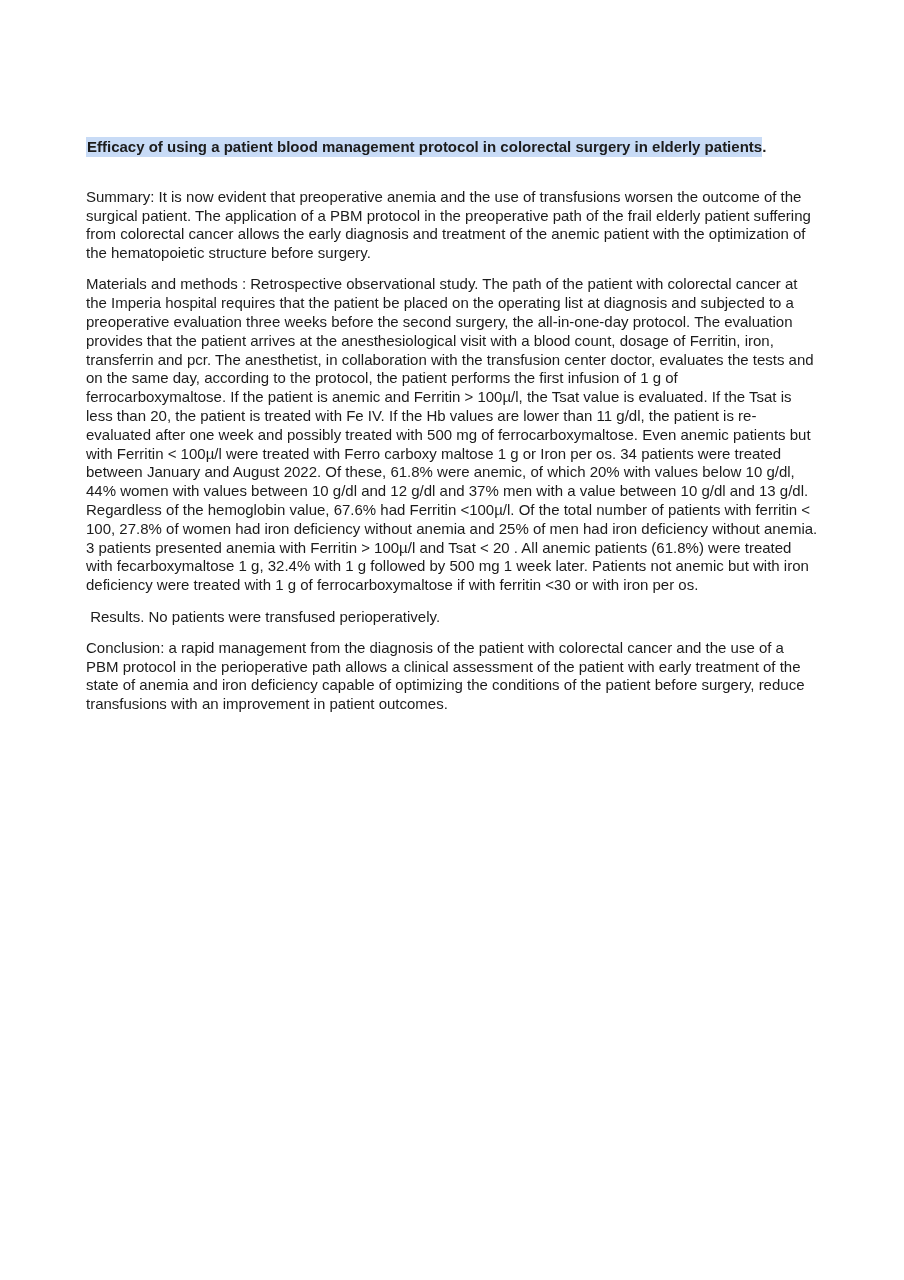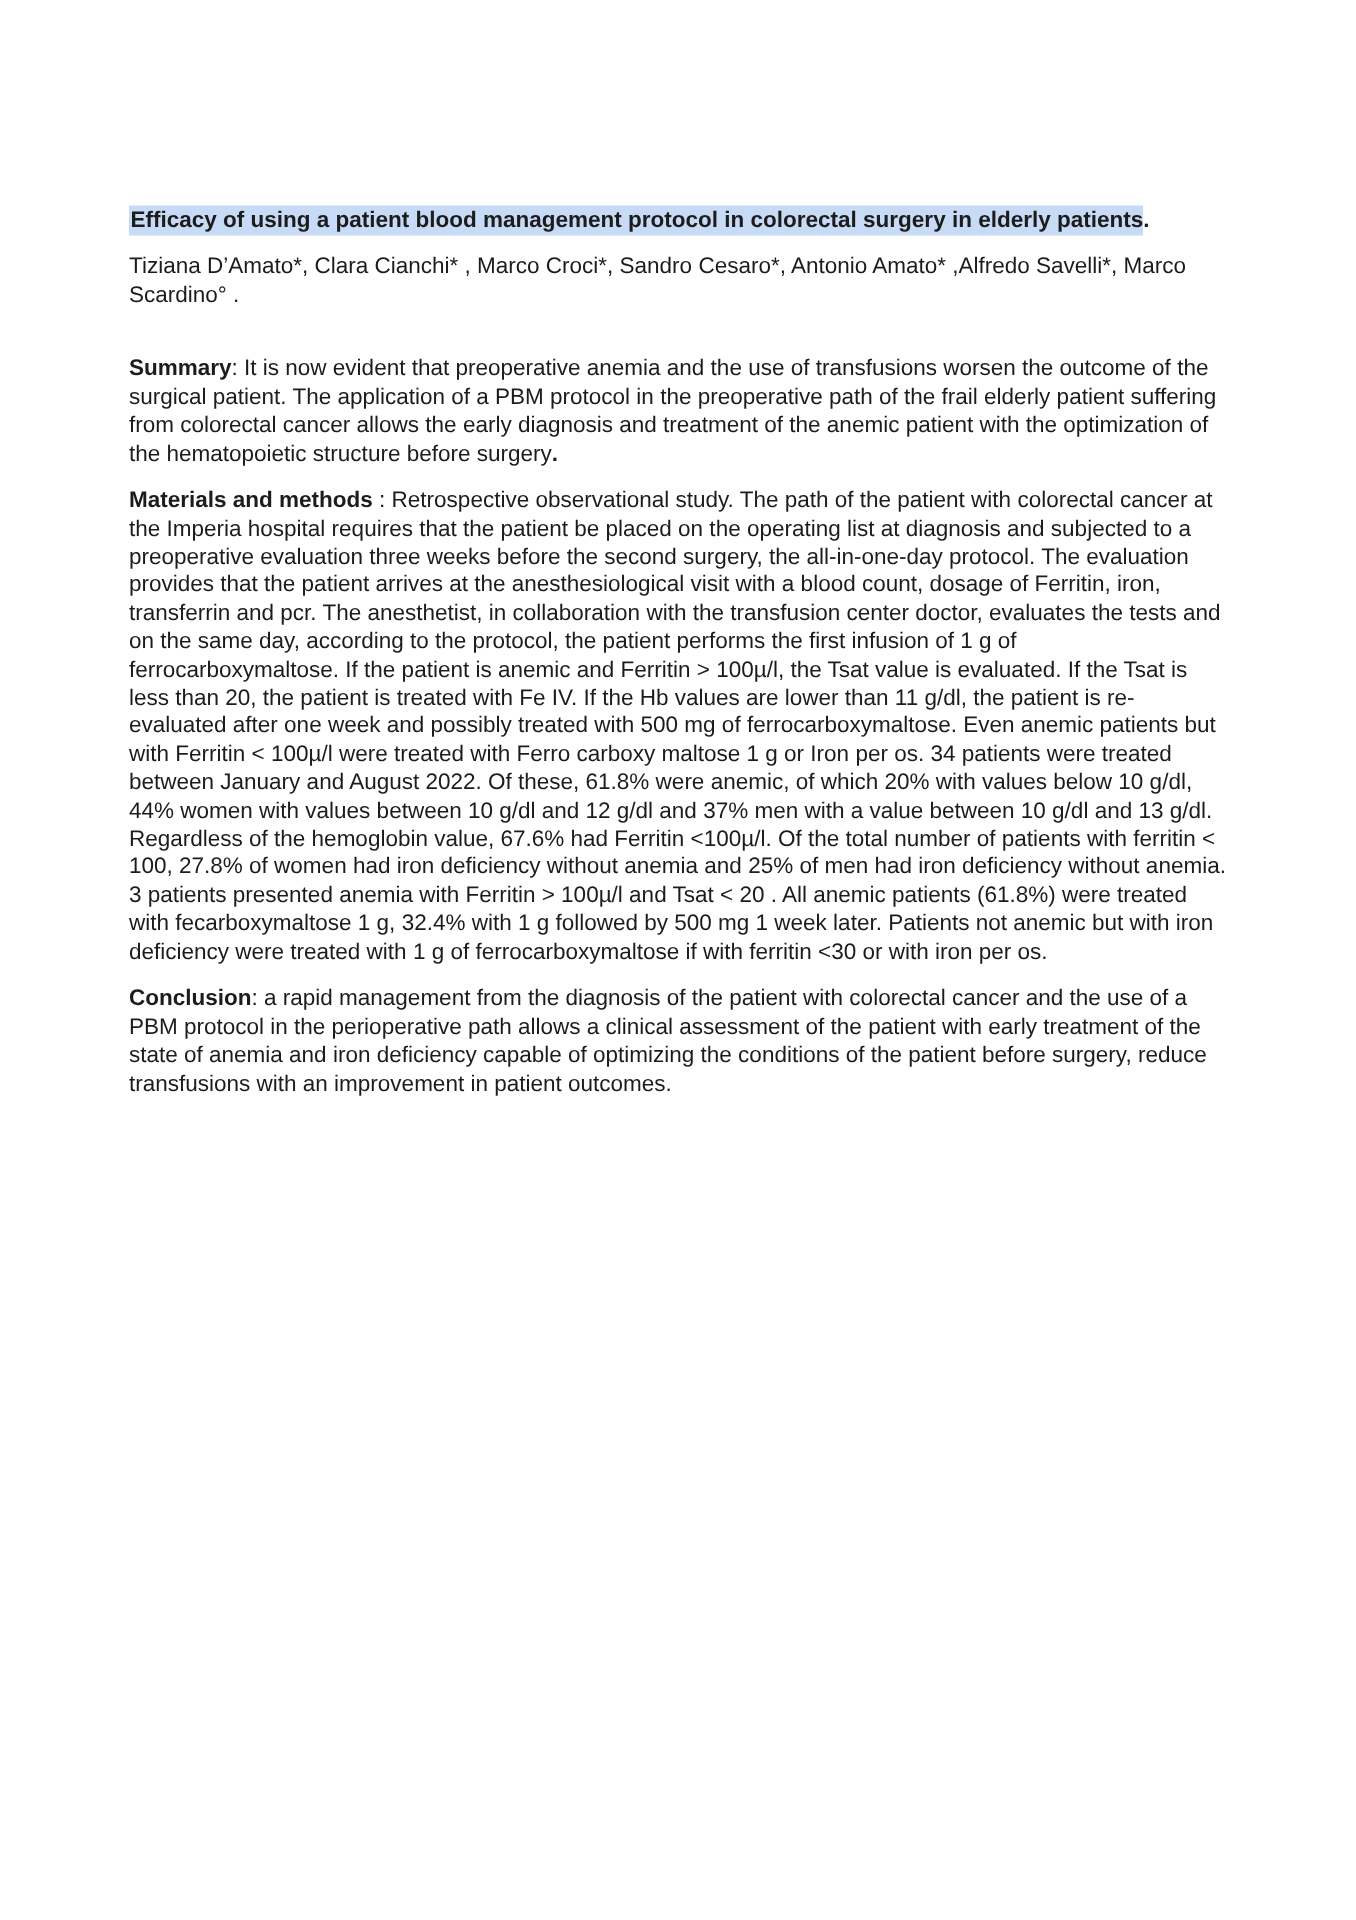--- a/index.html
+++ b/index.html
@@ -20,35 +20,35 @@
     margin: 0 0 12.5px 0;
     white-space: pre-wrap;
   }
   .title-para { margin-bottom: 12px; }
   .title-hl {
     font-weight: bold;
     background: #c8dbf6;
     padding: 1px 0 2px 1px;
   }
   .title-trail { font-weight: bold; }
-  b { font-weight: bold; }
+  b { font-weight: normal; }
   .sections { margin-top: 31px; }
 </style>
 </head>
 <body>
 
 <div class="page">
 
   <p class="para title-para"><span class="title-hl">Efficacy of using a patient blood management protocol in colorectal surgery in elderly patients</span><span class="title-trail">.</span></p>
 
-  <p class="para">Tiziana D’Amato*, Clara Cianchi* , Marco Croci*, Sandro Cesaro*, Antonio Amato* ,Alfredo Savelli*, Marco Scardino° .</p>
 
 
   <div class="sections" id="sections">
     <p class="para"><span></span><b>Summary</b><span>: </span><span>It is now evident that preoperative anemia and the use of transfusions worsen the outcome of the surgical patient. The application of a PBM protocol in the preoperative path of the frail elderly patient suffering from colorectal cancer allows the early diagnosis and treatment of the anemic patient with the optimization of the hematopoietic structure before surgery</span><b>.</b></p>
 
     <p class="para"><span></span><b>Materials and methods</b><span> : </span><span>Retrospective observational study. The path of the patient with colorectal cancer at the Imperia hospital requires that the patient be placed on the operating list at diagnosis and subjected to a preoperative evaluation three weeks before the second surgery, the all-in-one-day protocol. The evaluation provides that the patient arrives at the anesthesiological visit with a blood count, dosage of Ferritin, iron, transferrin and pcr. The anesthetist, in collaboration with the transfusion center doctor, evaluates the tests and on the same day, according to the protocol, the patient performs the first infusion of 1 g of ferrocarboxymaltose. If the patient is anemic and Ferritin &gt; 100µ/l, the Tsat value is evaluated. If the Tsat is less than 20, the patient is treated with Fe IV. If the Hb values are lower than 11 g/dl, the patient is re-evaluated after one week and possibly treated with 500 mg of ferrocarboxymaltose. Even anemic patients but with Ferritin &lt; 100µ/l were treated with Ferro carboxy maltose 1 g or Iron per os. 34 patients were treated between January and August 2022. Of these, 61.8% were anemic, of which 20% with values below 10 g/dl, 44% women with values between 10 g/dl and 12 g/dl and 37% men with a value between 10 g/dl and 13 g/dl. Regardless of the hemoglobin value, 67.6% had Ferritin &lt;100µ/l. Of the total number of patients with ferritin &lt; 100, 27.8% of women had iron deficiency without anemia and 25% of men had iron deficiency without anemia. 3 patients presented anemia with Ferritin &gt; 100µ/l and Tsat &lt; 20 . All anemic patients (61.8%) were treated with fecarboxymaltose 1 g, 32.4% with 1 g followed by 500 mg 1 week later. Patients not anemic but with iron deficiency were treated with 1 g of ferrocarboxymaltose if with ferritin &lt;30 or with iron per os.</span><b></b></p>
 
+    <p class="para"><span> </span><b>Results.</b><span> </span><span>No patients were transfused perioperatively.</span><b></b></p>
 
     <p class="para"><span></span><b>Conclusion</b><span>: </span><span>a rapid management from the diagnosis of the patient with colorectal cancer and the use of a PBM protocol in the perioperative path allows a clinical assessment of the patient with early treatment of the state of anemia and iron deficiency capable of optimizing the conditions of the patient before surgery, reduce transfusions with an improvement in patient outcomes.</span><b></b></p>
   </div>
 
 </div>
 
 </body></html>

